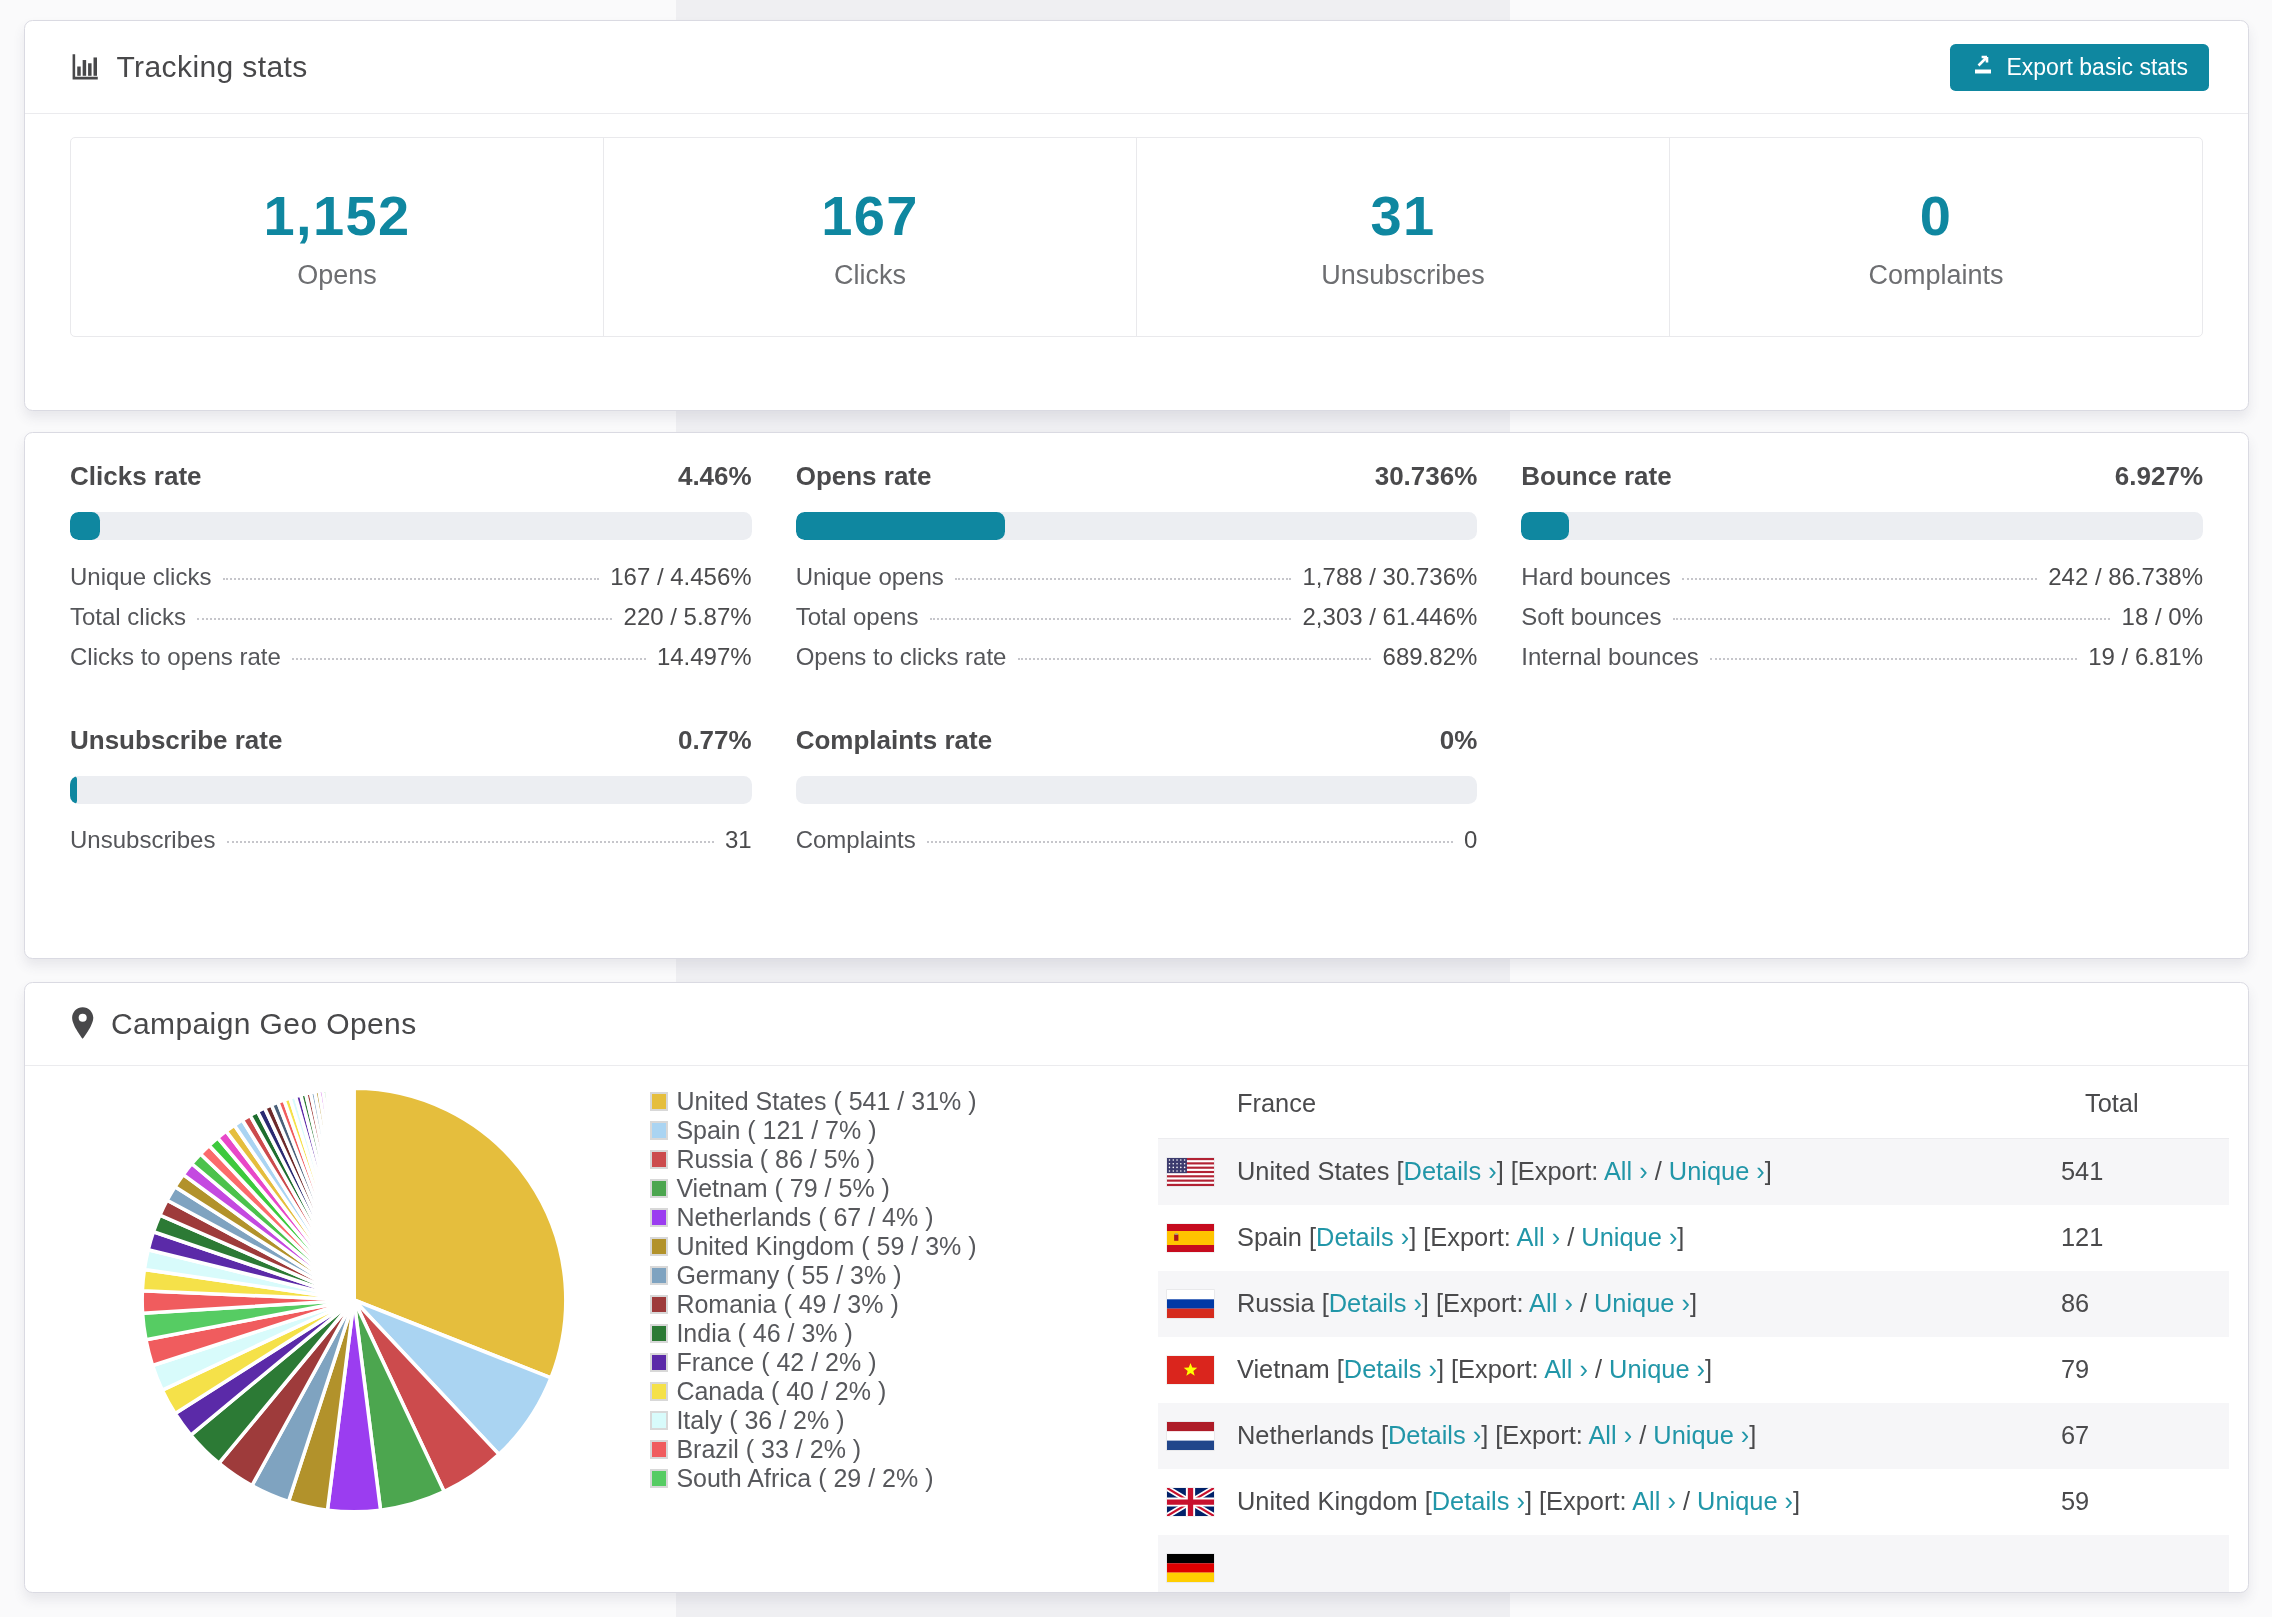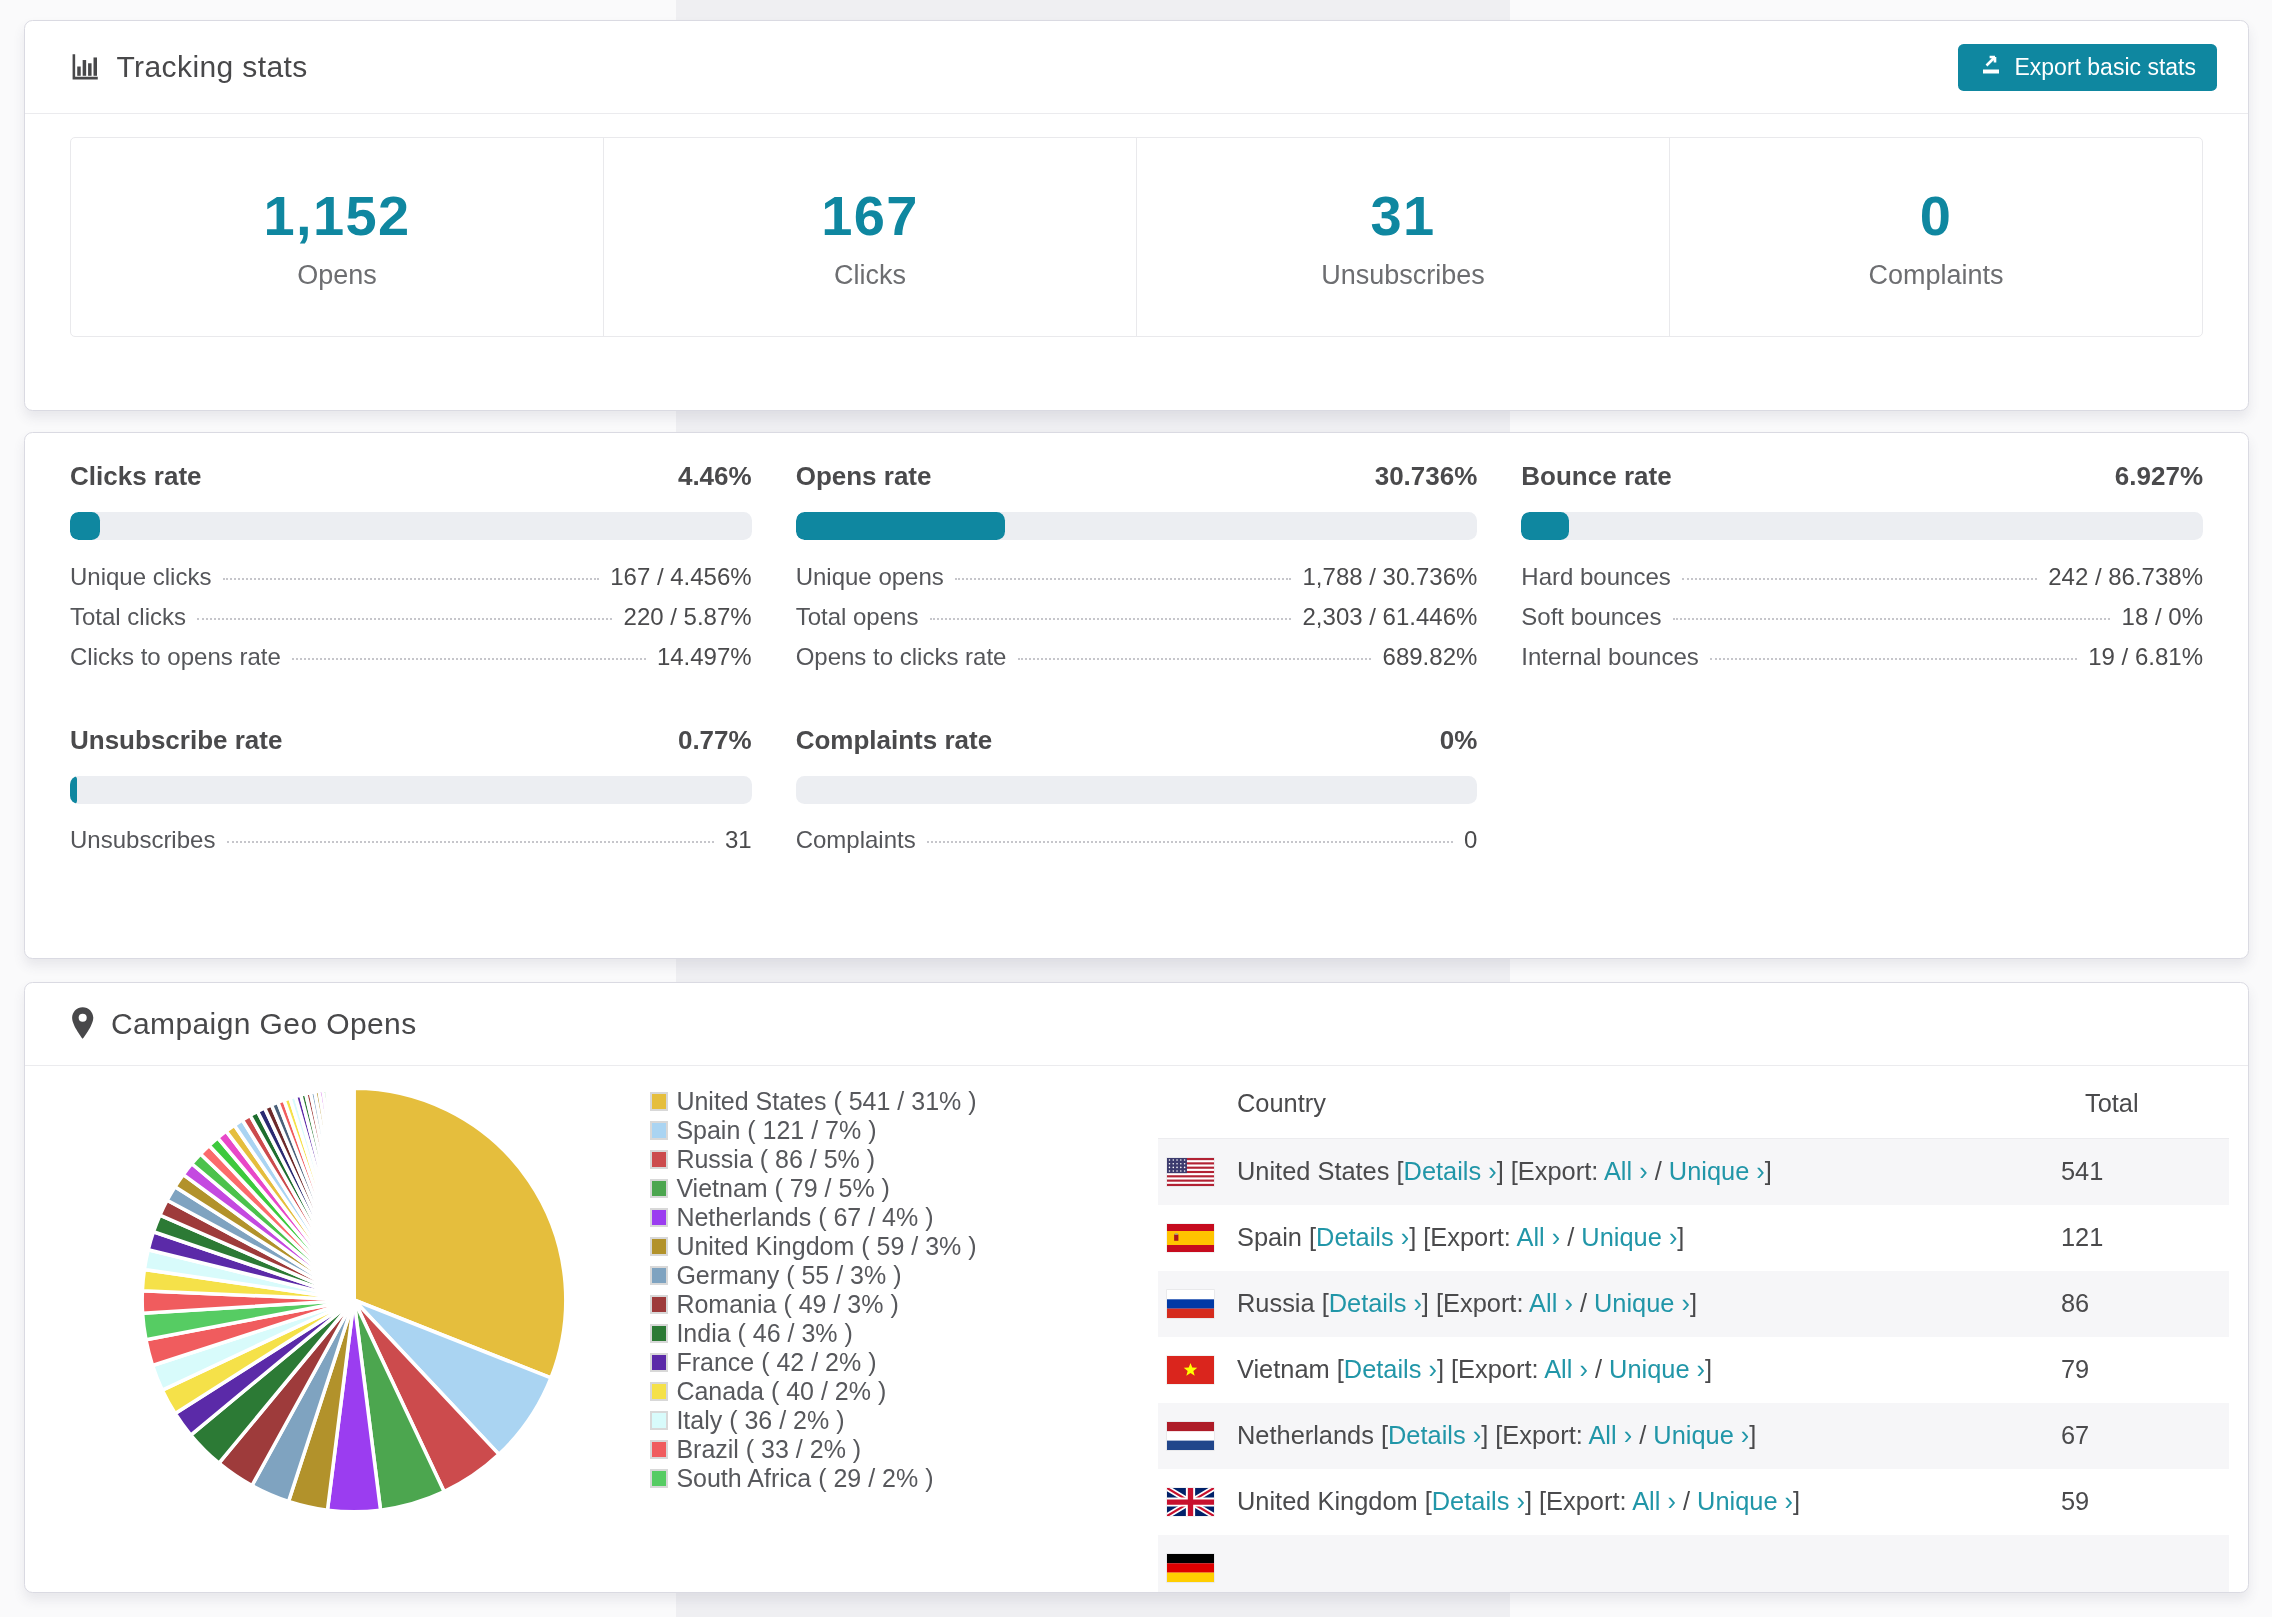--- a/index.html
+++ b/index.html
@@ -13,21 +13,21 @@
     position:absolute; left:24px; width:2225px; background:#fff;
     border:1.4px solid #dadae2; border-radius:8.5px;
     box-shadow:0 7px 11.3px rgba(70,70,100,.10);
   }
   #card-tracking { top:20px;  height:391px; }
   #card-rates    { top:432px; height:527px; }
   #card-geo      { top:982px; height:611px; overflow:hidden; }
 
   .card-header {
     display:flex; align-items:center; height:93px;
-    padding:0 31px 0 45px; border-bottom:1.4px solid #ebebee;
+    padding:0 39px 0 45px; border-bottom:1.4px solid #ebebee;
   }
   #card-geo .card-header { height:83px; }
   .card-title { font-size:30px; font-weight:500; color:#48484a; margin-left:15.5px; letter-spacing:0.4px; }
 
   .export-btn {
     margin-left:auto; display:flex; align-items:center; gap:11.3px;
     background:#0f87a0; color:#fff; border:none; border-radius:5.6px;
     height:47px; padding:0 21px; font-size:23px; font-family:inherit; cursor:pointer;
   }
 
@@ -349,21 +349,21 @@
           <span class="swatch" style="background: rgb(240, 92, 94);"></span>
           <span>Brazil ( 33 / 2% )</span>
         </li>
         <li>
           <span class="swatch" style="background: rgb(86, 204, 99);"></span>
           <span>South Africa ( 29 / 2% )</span>
         </li>
       </ul>
     <div class="geo-table" id="geo-table">
         <div class="t-head">
-          <span class="c1">Country</span>
+          <span class="c1">France</span>
           <span class="c2">Total</span>
         </div>
         <div class="t-row odd">
           <span class="flag"><svg width="47" height="28" viewBox="0 0 66 40" preserveAspectRatio="none">
               <rect width="66" height="40" fill="#fff"></rect>
               <rect y="0.00" width="66" height="3.08" fill="#b22234"></rect>
               <rect y="6.15" width="66" height="3.08" fill="#b22234"></rect>
               <rect y="12.31" width="66" height="3.08" fill="#b22234"></rect>
               <rect y="18.46" width="66" height="3.08" fill="#b22234"></rect>
               <rect y="24.62" width="66" height="3.08" fill="#b22234"></rect>

